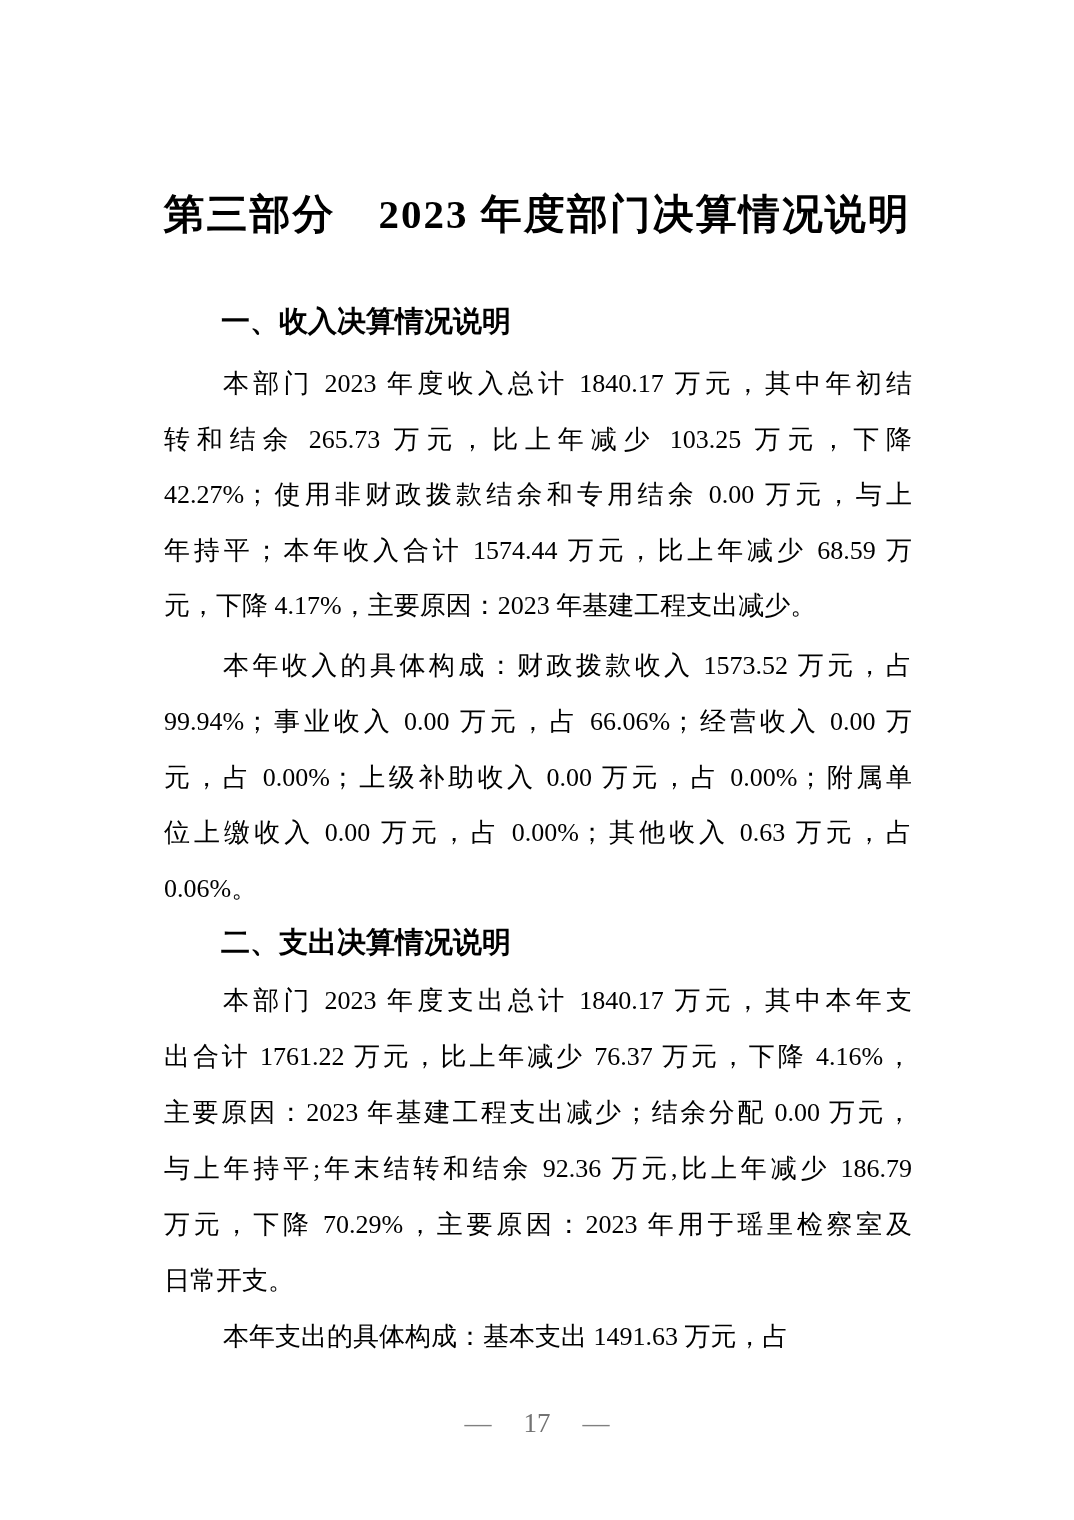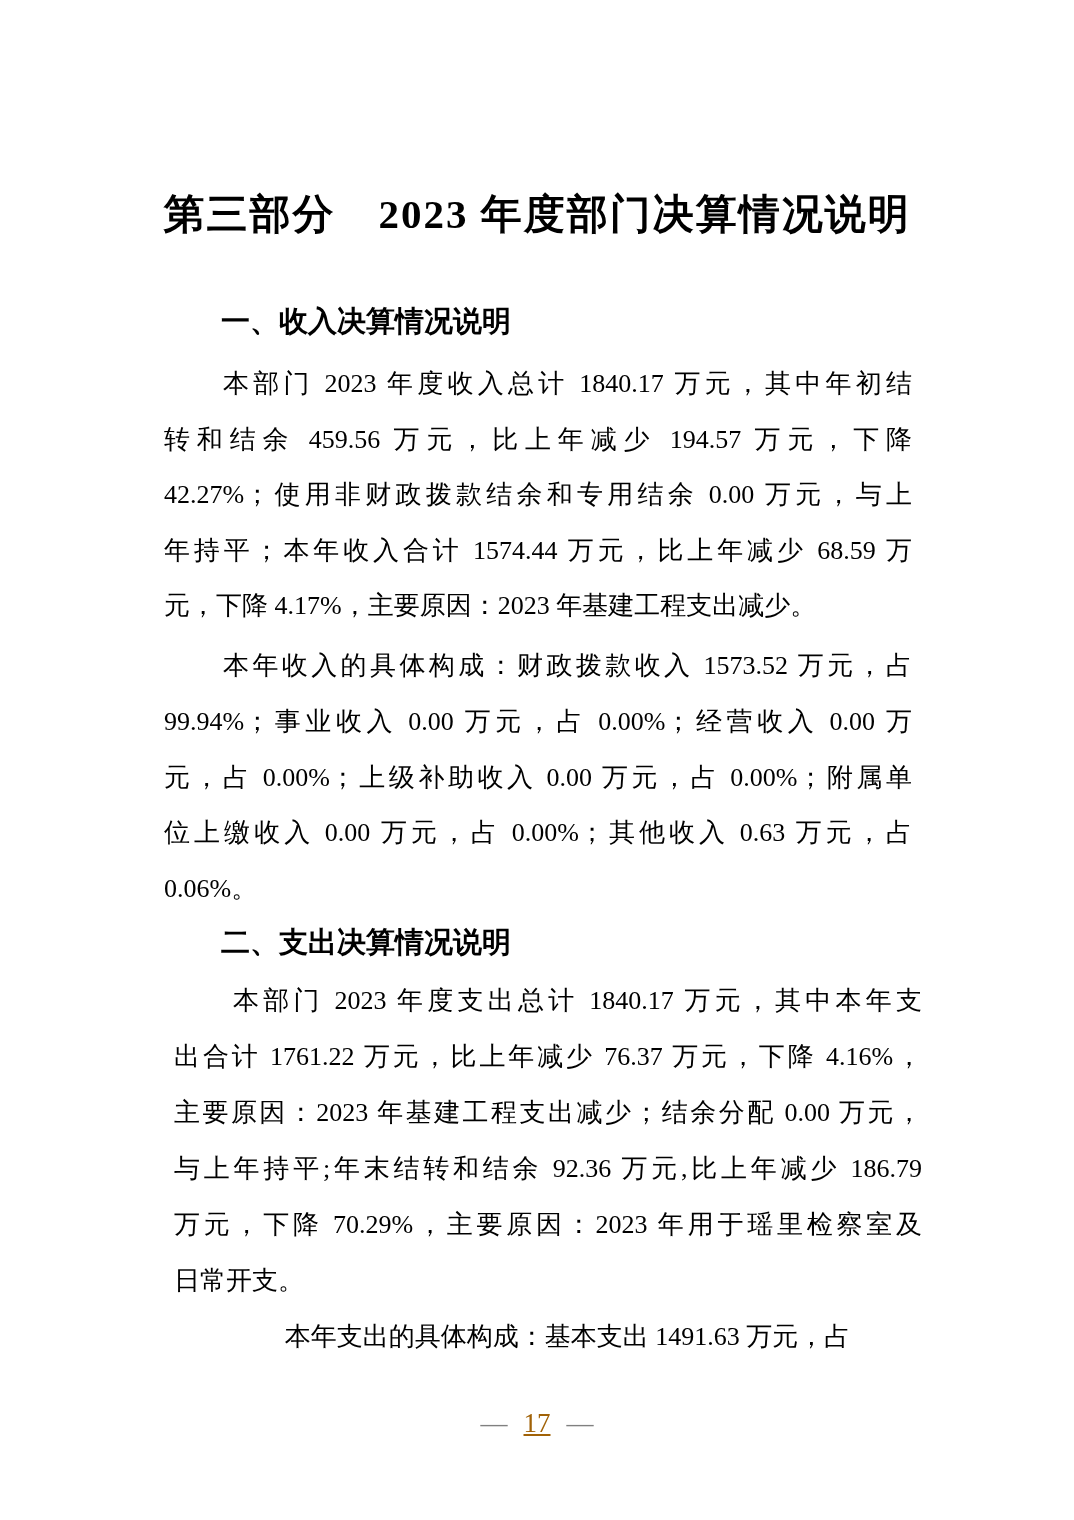--- a/index.html
+++ b/index.html
@@ -40,22 +40,22 @@
   .heading-income  { top: 303px; }
   .heading-expense { top: 924px; }
   .para {
     position: absolute;
     left: 164px;
     width: 748px;
     font-size: 26px;
   }
   .para-1 { top: 356px;  line-height: 55.5px; }
   .para-2 { top: 638px;  line-height: 55.8px; }
-  .para-3 { top: 973px;  line-height: 56px; margin-left: 10px; }
-  .para-4 { top: 1309px; line-height: 56px; text-align: center; }
+  .para-3 { top: 973px;  line-height: 56px; }
+  .para-4 { top: 1309px; line-height: 56px; }
   .line {
     width: 100%;
     overflow: hidden;
     white-space: nowrap;
   }
   .line.justify {
     text-align: justify;
     text-align-last: justify;
     text-justify: inter-character;
   }
@@ -63,42 +63,42 @@
   .page-footer {
     position: absolute;
     top: 1406px;
     left: 0;
     width: 100%;
     text-align: center;
     font-size: 27px;
     line-height: 34px;
   }
   .footer-dash   { color: #808080; }
-  .footer-number { color: #a16207; margin: 0 16px; text-decoration: underline; }
+  .footer-number { color: #737373; margin: 0 32px; }
 </style>
 </head>
 <body>
 
 <div class="page">
 
   <div class="doc-title">第三部分　2023 年度部门决算情况说明</div>
 
   <div class="section-heading heading-income">一、收入决算情况说明</div>
 
   <div class="para para-1">
     <div class="line indent justify">本部门 2023 年度收入总计 1840.17 万元，其中年初结</div>
-    <div class="line justify">转和结余 459.56 万元，比上年减少 194.57 万元，下降</div>
+    <div class="line justify">转和结余 265.73 万元，比上年减少 103.25 万元，下降</div>
     <div class="line justify">42.27%；使用非财政拨款结余和专用结余 0.00 万元，与上</div>
     <div class="line justify">年持平；本年收入合计 1574.44 万元，比上年减少 68.59 万</div>
     <div class="line">元，下降 4.17%，主要原因：2023 年基建工程支出减少。</div>
   </div>
 
   <div class="para para-2">
     <div class="line indent justify">本年收入的具体构成：财政拨款收入 1573.52 万元，占</div>
-    <div class="line justify">99.94%；事业收入 0.00 万元，占 0.00%；经营收入 0.00 万</div>
+    <div class="line justify">99.94%；事业收入 0.00 万元，占 66.06%；经营收入 0.00 万</div>
     <div class="line justify">元，占 0.00%；上级补助收入 0.00 万元，占 0.00%；附属单</div>
     <div class="line justify">位上缴收入 0.00 万元，占 0.00%；其他收入 0.63 万元，占</div>
     <div class="line">0.06%。</div>
   </div>
 
   <div class="section-heading heading-expense">二、支出决算情况说明</div>
 
   <div class="para para-3">
     <div class="line indent justify">本部门 2023 年度支出总计 1840.17 万元，其中本年支</div>
     <div class="line justify">出合计 1761.22 万元，比上年减少 76.37 万元，下降 4.16%，</div>

